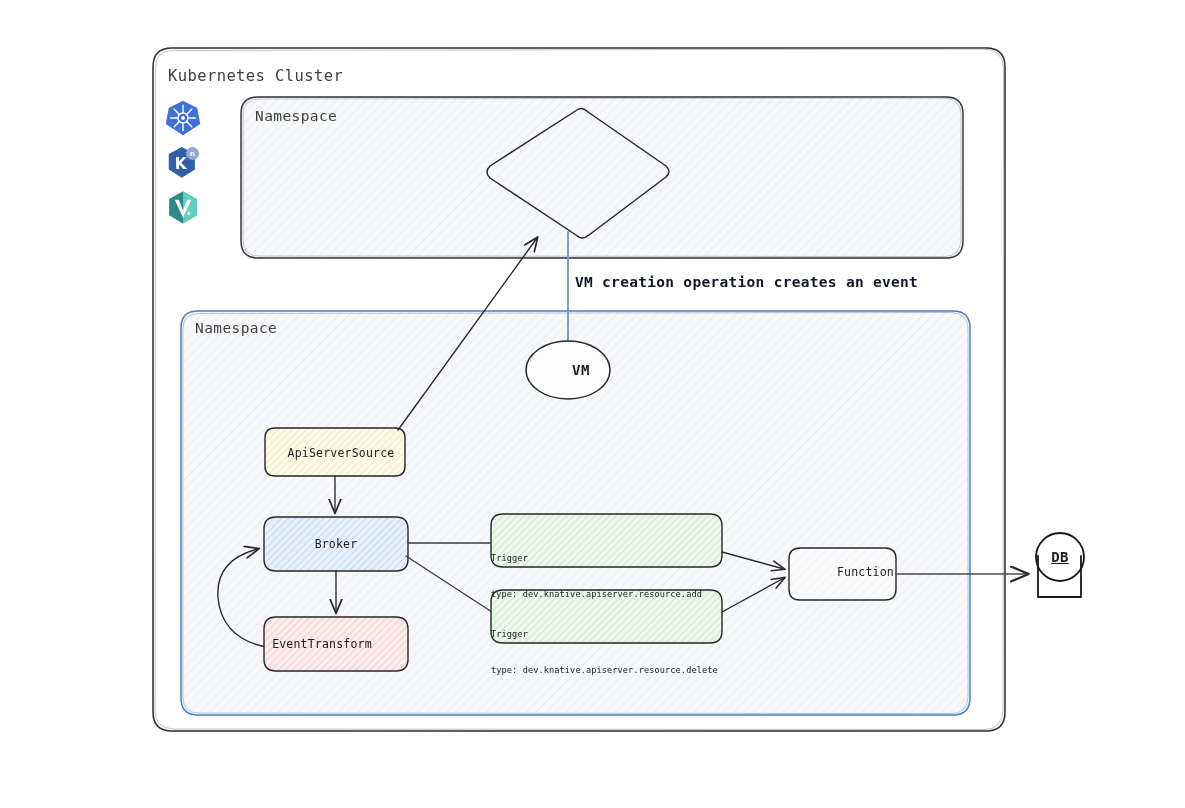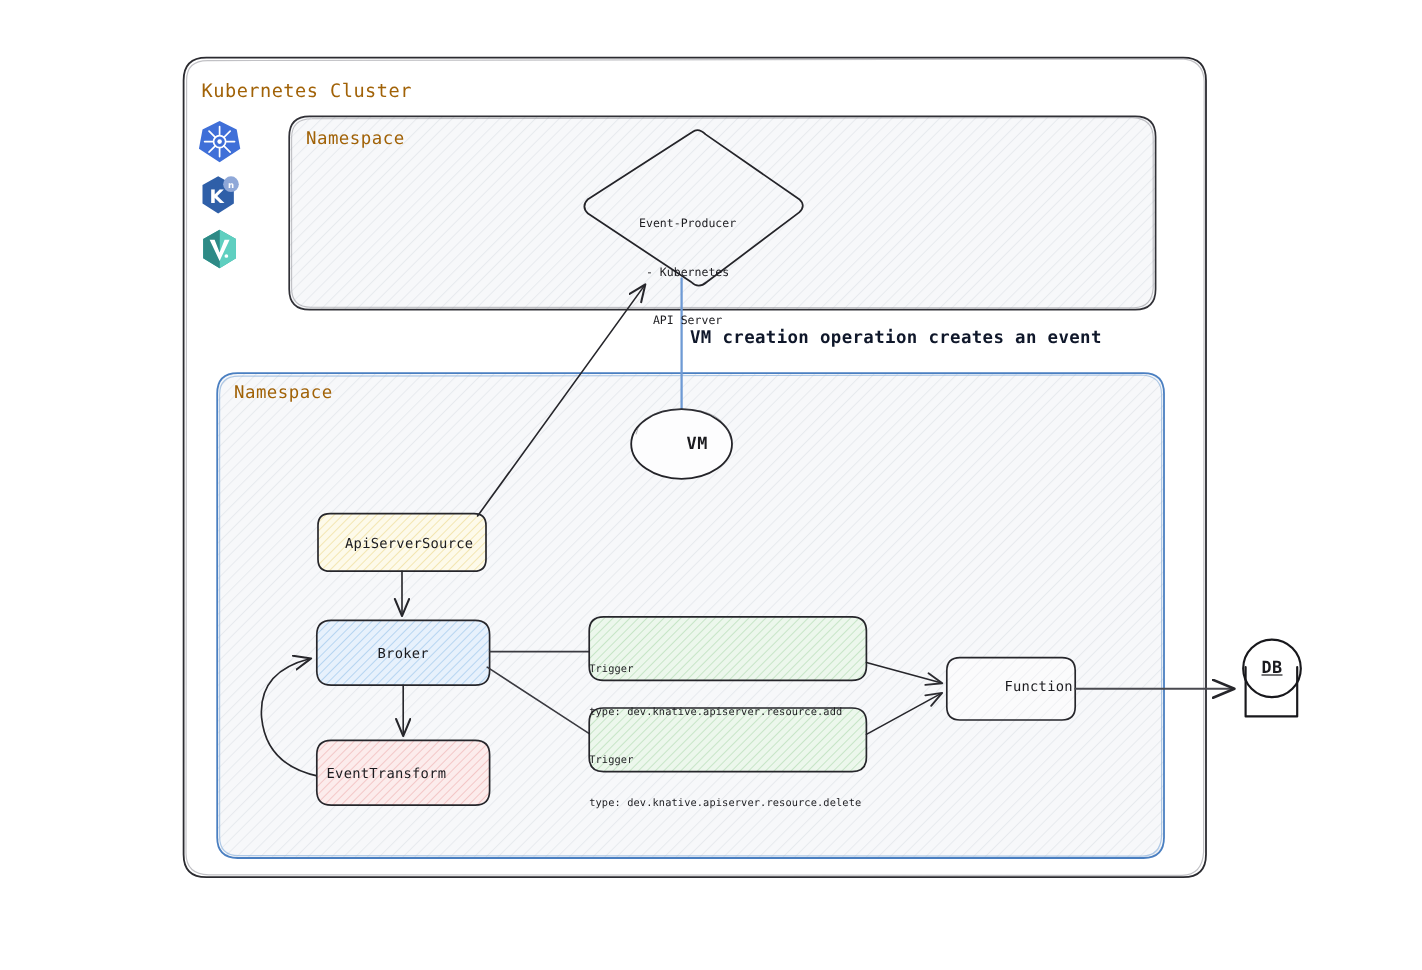--- a/index.html
+++ b/index.html
@@ -35,21 +35,21 @@
   .lbl {
     position: absolute;
     white-space: pre;
     color: #1b1b1f;
     font-family: "DejaVu Sans Mono", "Liberation Mono", monospace;
   }
 
   .container-title {
     font-size: 15.5px;
     letter-spacing: 0.4px;
-    color: #a16207;
+    color: #404040;
   }
 
   .node-label {
     font-size: 11.5px;
     text-align: center;
     letter-spacing: 0.2px;
   }
 
   .node-label-sm {
     font-size: 8.6px;
@@ -227,25 +227,20 @@
     </g>
 
   </svg>
 
   <div class="lbl container-title" style="left:168px; top:67px;">Kubernetes Cluster</div>
 
   <div class="lbl container-title" style="left:255px; top:108px; font-size:14.5px;">Namespace</div>
 
   <div class="lbl container-title" style="left:195px; top:320px; font-size:14.5px;">Namespace</div>
 
-  <div class="lbl diamond-label" style="left:498px; top:153px; width:150px;">
-    <div>Event-Producer</div>
-    <div>- Kubernetes</div>
-    <div>API Server</div>
-  </div>
 
   <div class="lbl edge-label" style="left:575px; top:274px;">VM creation operation creates an event</div>
 
   <div class="lbl vm-label" style="left:539px; top:362px; width:84px; text-align:center;">VM</div>
 
   <div class="lbl node-label" style="left:265px; top:446px; width:152px;">ApiServerSource</div>
 
   <div class="lbl node-label" style="left:264px; top:537px; width:144px;">Broker</div>
 
   <div class="lbl node-label" style="left:264px; top:637px; width:116px;">EventTransform</div>

